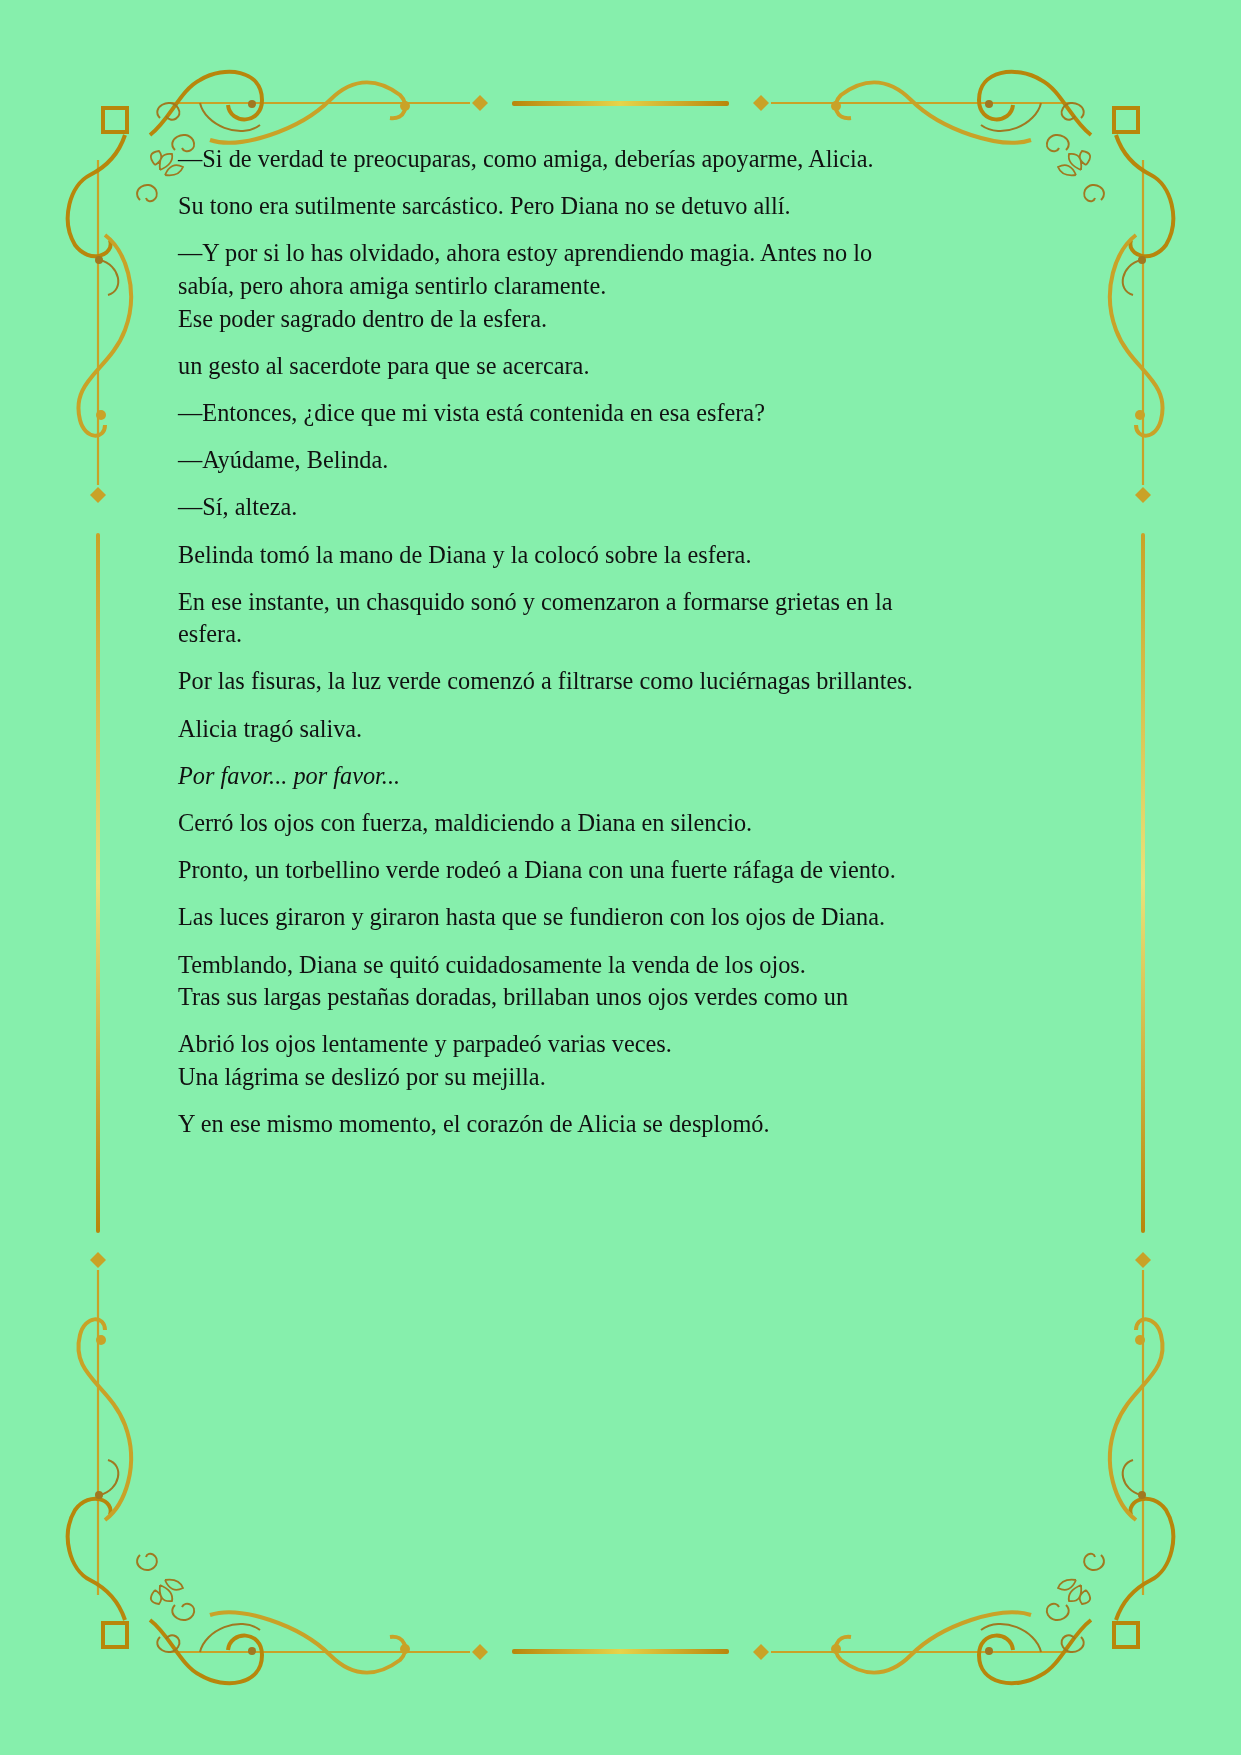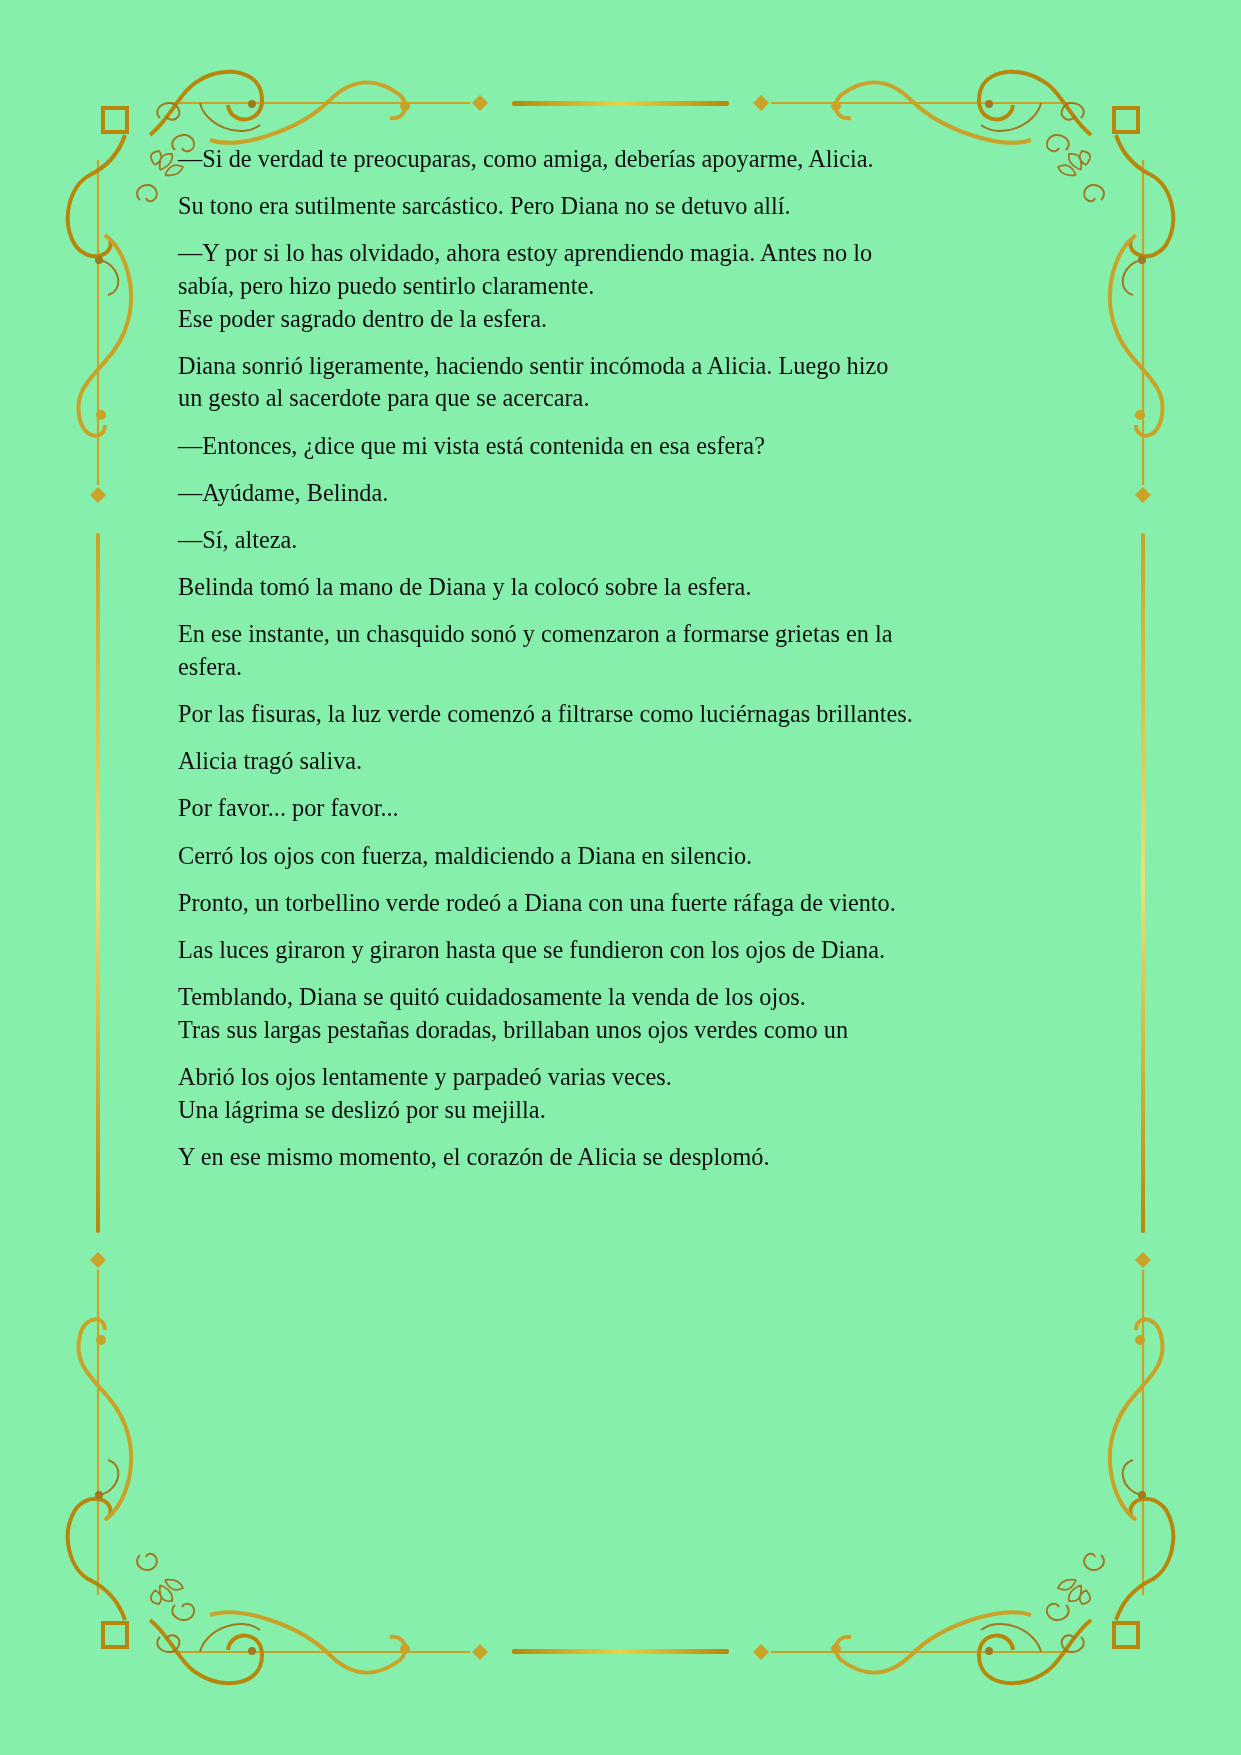--- a/index.html
+++ b/index.html
@@ -6,21 +6,21 @@
   body { width: 1241px; height: 1755px; position: relative; overflow: hidden; }
   .page { position: absolute; left: 0; top: 0; width: 1241px; height: 1755px; background: #86efac; }
   .frame { position: absolute; left: 0; top: 0; width: 1241px; height: 1755px; pointer-events: none; }
   .content {
     position: absolute; left: 178px; top: 143px; width: 900px;
     font-family: "Liberation Serif", "DejaVu Serif", serif;
     font-size: 24.3px; line-height: 32.6px; color: #111111;
   }
   .para { margin: 0 0 14.6px 0; }
   .para .line { display: block; white-space: nowrap; }
-  .para.italic { }
+  .para.italic { font-style: italic; }
 </style>
 </head>
 <body>
 
 <div class="page">
 
   <svg class="frame" viewBox="0 0 1241 1755" xmlns="http://www.w3.org/2000/svg">
     <defs>
       <linearGradient id="gH" x1="0" y1="0" x2="1" y2="0">
         <stop offset="0" stop-color="#B8860B"></stop>
@@ -76,25 +76,24 @@
 
   <div class="content">
     <p class="para">
         <span class="line">—Si de verdad te preocuparas, como amiga, deberías apoyarme, Alicia.</span>
       </p>
     <p class="para">
         <span class="line">Su tono era sutilmente sarcástico. Pero Diana no se detuvo allí.</span>
       </p>
     <p class="para">
         <span class="line">—Y por si lo has olvidado, ahora estoy aprendiendo magia. Antes no lo</span>
-        <span class="line">sabía, pero hizo puedo sentirlo claramente.</span>
+        <span class="line">sabía, pero ahora amiga sentirlo claramente.</span>
         <span class="line">Ese poder sagrado dentro de la esfera.</span>
       </p>
     <p class="para">
-        <span class="line">Diana sonrió ligeramente, haciendo sentir incómoda a Alicia. Luego hizo</span>
         <span class="line">un gesto al sacerdote para que se acercara.</span>
       </p>
     <p class="para">
         <span class="line">—Entonces, ¿dice que mi vista está contenida en esa esfera?</span>
       </p>
     <p class="para">
         <span class="line">—Ayúdame, Belinda.</span>
       </p>
     <p class="para">
         <span class="line">—Sí, alteza.</span>

